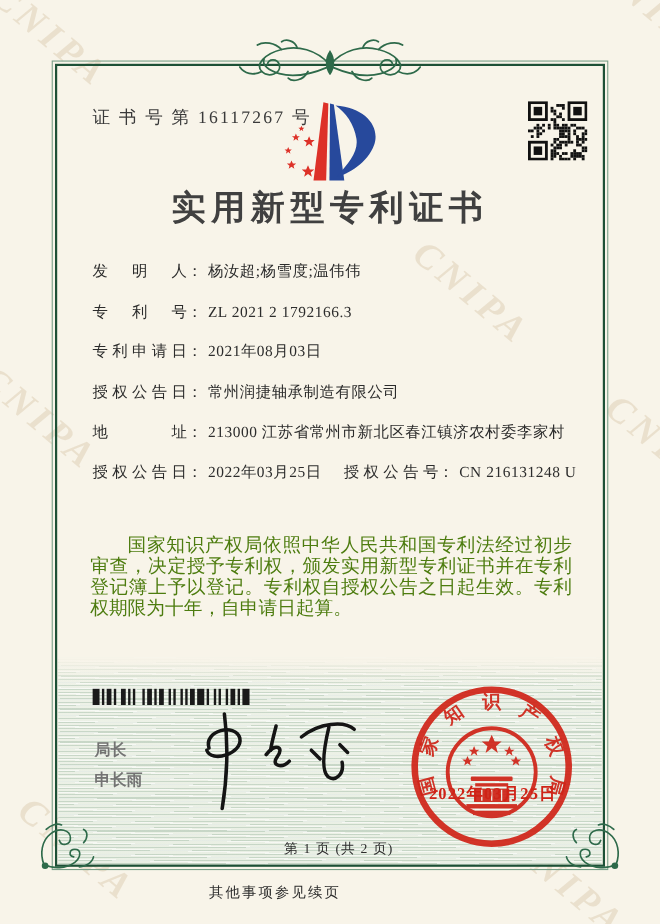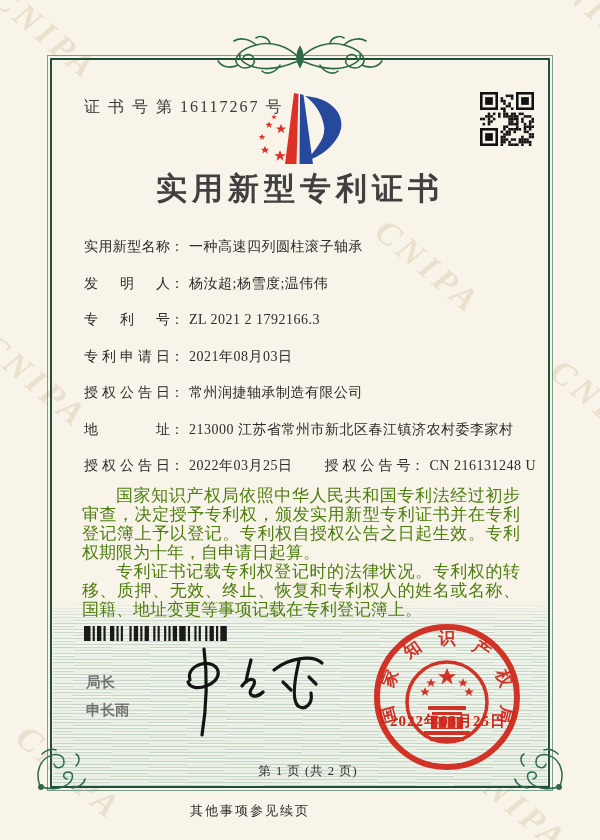--- a/index.html
+++ b/index.html
@@ -52,21 +52,21 @@
     letter-spacing:5px; color:#404040;
   }
   .fields { position:absolute; left:84px; top:238px; width:440px; }
   .field-row { height:22px; margin-bottom:14.5px; font-size:14px; color:#2c2c2c; white-space:nowrap; }
   .field-label {
     display:inline-block; width:86px; vertical-align:top;
     text-align:justify; text-align-last:justify; font-weight:500;
   }
   .field-colon { display:inline-block; font-weight:500; }
   .field-value { display:inline-block; margin-left:5px; letter-spacing:0.5px; }
-  .grant-group2 { display:inline-block; margin-left:32px; }
+  .grant-group2 { display:inline-block; margin-left:20px; }
   .body-text {
     position:absolute; left:82px; top:486px; width:438px;
     font-size:17px; line-height:19px; text-align:justify; color:#4d7c0f;
   }
   .body-text p { text-indent:2em; }
   .barcode { position:absolute; left:84px; top:626px; }
   .signer { position:absolute; left:86px; top:668px; font-family:"Liberation Sans", sans-serif;
     font-size:14.5px; font-weight:600; color:#737373; line-height:28px; }
   .signature-svg { position:absolute; left:162px; top:642px; }
   .seal-svg { position:absolute; left:372px; top:622px; }
@@ -267,23 +267,20 @@
     <rect x="41.142857142857146" y="5.142857142857143" width="7.714285714285715" height="7.714285714285715" fill="#111"></rect>
     <rect x="0" y="36" width="18" height="18" fill="#111"></rect>
     <rect x="2.5714285714285716" y="38.57142857142858" width="12.857142857142858" height="12.857142857142858" fill="#f8f4e9"></rect>
     <rect x="5.142857142857143" y="41.142857142857146" width="7.714285714285715" height="7.714285714285715" fill="#111"></rect>
   </svg>
 
 <div class="doc-title">实用新型专利证书</div>
 
 <div class="fields">
   <div class="field-row">
-    <span class="field-label">实用新型名称</span><span class="field-colon">：</span><span class="field-value">一种高速四列圆柱滚子轴承</span>
-  </div>
-  <div class="field-row">
     <span class="field-label">发明人</span><span class="field-colon">：</span><span class="field-value">杨汝超;杨雪度;温伟伟</span>
   </div>
   <div class="field-row">
     <span class="field-label">专利号</span><span class="field-colon">：</span><span class="field-value">ZL 2021 2 1792166.3</span>
   </div>
   <div class="field-row">
     <span class="field-label">专利申请日</span><span class="field-colon">：</span><span class="field-value">2021年08月03日</span>
   </div>
   <div class="field-row">
     <span class="field-label">授权公告日</span><span class="field-colon">：</span><span class="field-value">常州润捷轴承制造有限公司</span>
@@ -291,21 +288,20 @@
   <div class="field-row">
     <span class="field-label">地址</span><span class="field-colon">：</span><span class="field-value">213000 江苏省常州市新北区春江镇济农村委李家村</span>
   </div>
   <div class="field-row">
     <span class="field-label">授权公告日</span><span class="field-colon">：</span><span class="field-value">2022年03月25日</span><span class="grant-group2"><span class="field-label">授权公告号</span><span class="field-colon">：</span><span class="field-value">CN 216131248 U</span></span>
   </div>
 </div>
 
 <div class="body-text">
   <p>国家知识产权局依照中华人民共和国专利法经过初步审查，决定授予专利权，颁发实用新型专利证书并在专利登记簿上予以登记。专利权自授权公告之日起生效。专利权期限为十年，自申请日起算。</p>
-  <p>专利证书记载专利权登记时的法律状况。专利权的转移、质押、无效、终止、恢复和专利权人的姓名或名称、国籍、地址变更等事项记载在专利登记簿上。</p>
 </div>
 
 <svg class="barcode" id="barcode-svg" width="145" height="15" viewBox="0 0 145 15">
     <rect x="0" y="0" width="6.492537313432836" height="15" fill="#1a1a1a"></rect>
     <rect x="8.656716417910447" y="0" width="2.1641791044776117" height="15" fill="#1a1a1a"></rect>
     <rect x="12.98507462686567" y="0" width="4.3283582089552235" height="15" fill="#1a1a1a"></rect>
     <rect x="19.477611940298505" y="0" width="2.1641791044776117" height="15" fill="#1a1a1a"></rect>
     <rect x="25.97014925373134" y="0" width="4.3283582089552235" height="15" fill="#1a1a1a"></rect>
     <rect x="32.46268656716418" y="0" width="2.1641791044776117" height="15" fill="#1a1a1a"></rect>
     <rect x="36.7910447761194" y="0" width="2.1641791044776117" height="15" fill="#1a1a1a"></rect>

